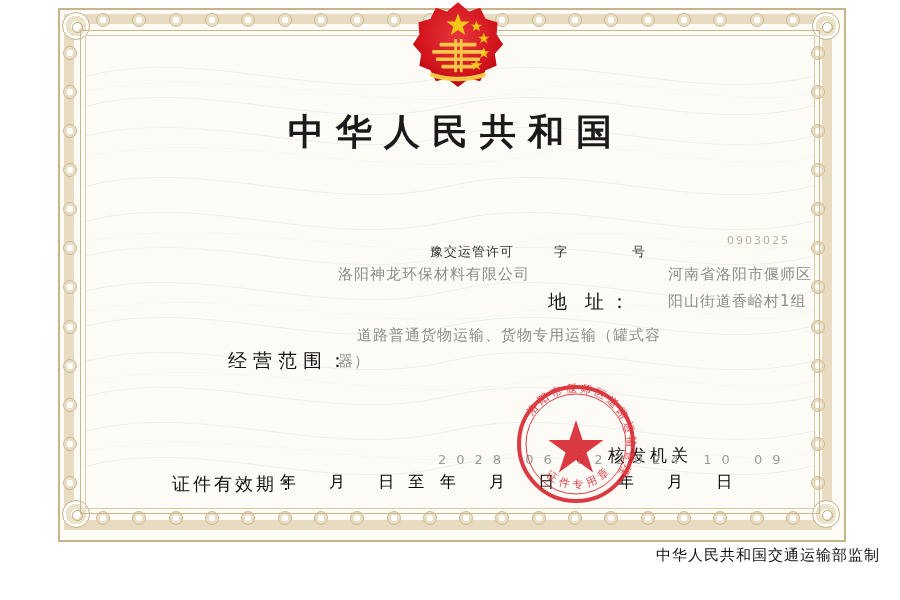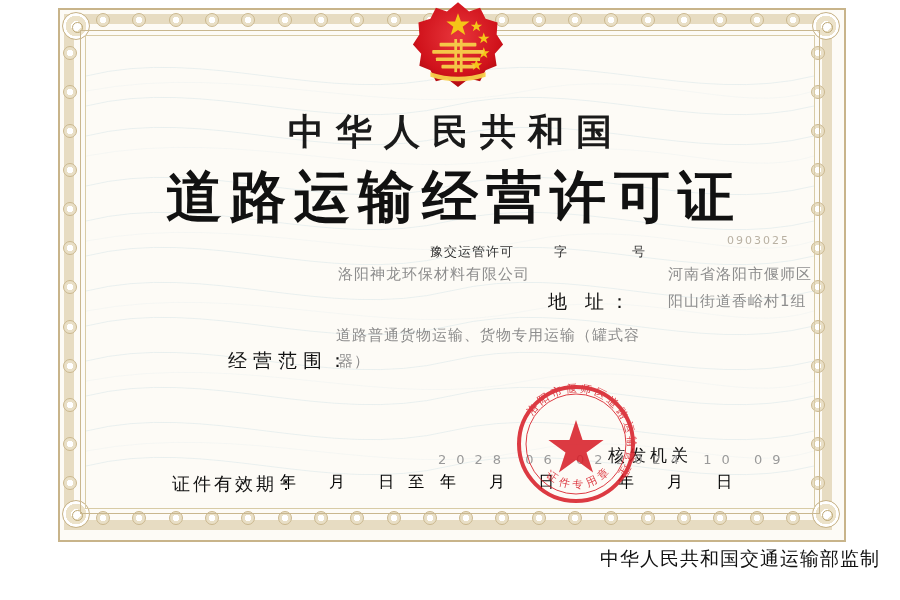--- a/index.html
+++ b/index.html
@@ -193,21 +193,21 @@
   .filled {
     position: absolute;
     color: #8d8d8d;
     font-size: 15px;
     letter-spacing: 1px;
     white-space: nowrap;
   }
   .val-name  { left: 338px; top: 265px; }
   .val-addr  { left: 668px; top: 265px; }
   .val-addr2 { left: 668px; top: 292px; }
-  .val-scope1{ left: 336px; top: 326px; }
+  .val-scope1{ left: 357px; top: 326px; }
   .val-scope2{ left: 338px; top: 352px; }
 
   
   .daterow {
     position: absolute;
     top: 472px;
     font-size: 16px;
     letter-spacing: 14px;
     color: #000000;
     white-space: nowrap;
@@ -233,21 +233,21 @@
     position: absolute;
     left: 506px; top: 374px;
     width: 140px; height: 140px;
     opacity: .88;
   }
 
   
   .footer {
     position: absolute;
     right: 20px; top: 546px;
-    font-size: 19px;
+    font-size: 15px;
     color: #111;
     letter-spacing: 1px;
   }
 </style>
 </head>
 <body>
 
 <div class="certificate">
 
   <div class="border-outer"></div>
@@ -384,21 +384,20 @@
         <rect x="32" y="68" width="36" height="4" rx="1"></rect>
         <rect x="30" y="44" width="40" height="4" rx="1"></rect>
         <rect x="46" y="40" width="3" height="36"></rect>
         <rect x="52" y="40" width="3" height="36"></rect>
         <path d="M20 76 q30 10 60 0 v5 q-30 10 -60 0 z"></path>
       </g>
     </svg>
   </div>
 
   <div class="title1">中华人民共和国</div>
-  <div class="title2">道路运输经营许可证</div>
 
   <div class="serial">0903025</div>
 
   <div class="numline">
     <span>豫交运管许可</span><span class="zi">字</span><span class="hao">号</span>
   </div>
 
   <div class="label lbl-scope">经营范围：</div>
   <div class="label lbl-addr">地    址：</div>
   <div class="label lbl-valid">证件有效期：</div>

